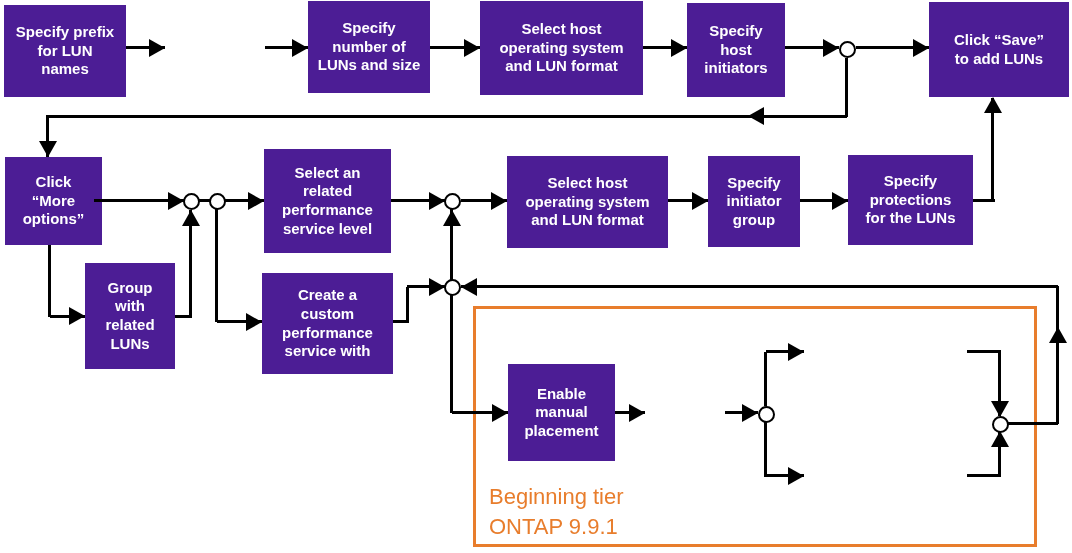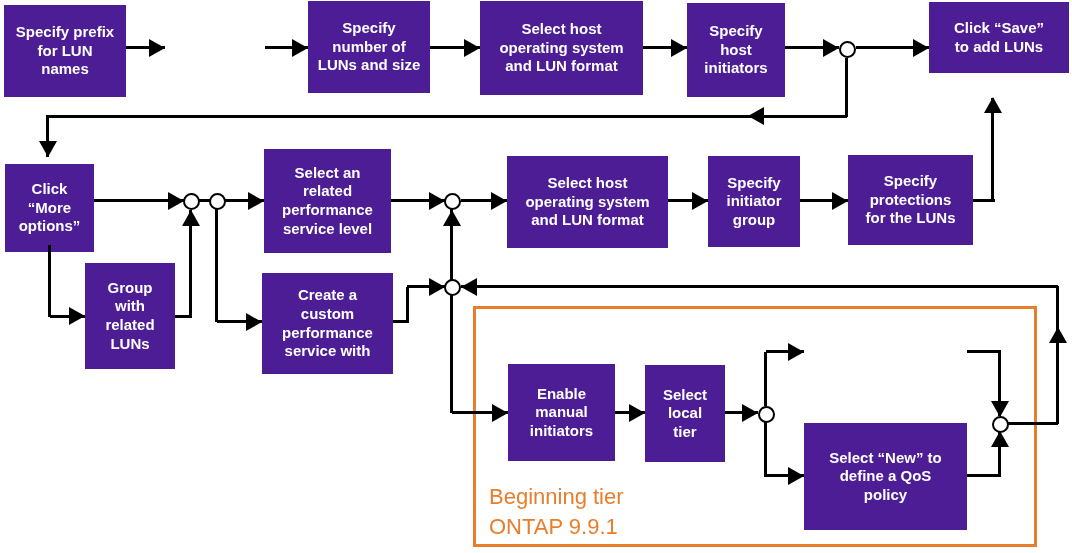--- a/index.html
+++ b/index.html
@@ -47,24 +47,24 @@
 names</div>
   <div class="box" style="left:308px;top:1px;width:122px;height:92px;">Specify
 number of
 LUNs and size</div>
   <div class="box" style="left:480px;top:1px;width:163px;height:94px;">Select host
 operating system
 and LUN format</div>
   <div class="box" style="left:687px;top:3px;width:98px;height:94px;">Specify
 host
 initiators</div>
-  <div class="box" style="left:929px;top:2px;width:140px;height:71px;">Click “Save”
+  <div class="box" style="left:929px;top:2px;width:140px;height:95px;">Click “Save”
 to add LUNs</div>
 
-  <div class="box" style="left:5px;top:157px;width:89px;height:88px;margin-top:7px;">Click
+  <div class="box" style="left:5px;top:157px;width:97px;height:88px;">Click
 “More
 options”</div>
   <div class="box" style="left:85px;top:263px;width:90px;height:106px;">Group
 with
 related
 LUNs</div>
   <div class="box" style="left:264px;top:149px;width:127px;height:104px;">Select an
 related
 performance
 service level</div>
@@ -77,27 +77,21 @@
 and LUN format</div>
   <div class="box" style="left:708px;top:156px;width:92px;height:91px;">Specify
 initiator
 group</div>
   <div class="box" style="left:848px;top:155px;width:125px;height:90px;">Specify
 protections
 for the LUNs</div>
 
   <div class="box" style="left:508px;top:364px;width:107px;height:97px;">Enable
 manual
-initiators</div>
-  <div class="box" style="left:645px;top:365px;width:80px;height:97px;">Select
-local
-tier</div>
-  <div class="box" style="left:804px;top:423px;width:163px;height:107px;">Select “New” to
-define a  QoS
-policy</div>
+placement</div>
 
   <div class="hl" style="left:126px;top:46px;width:39px;"></div>
   <div class="hl" style="left:265px;top:46px;width:43px;"></div>
   <div class="hl" style="left:430px;top:46px;width:50px;"></div>
   <div class="hl" style="left:643px;top:46px;width:44px;"></div>
   <div class="hl" style="left:785px;top:46px;width:54px;"></div>
   <div class="hl" style="left:856px;top:46px;width:73px;"></div>
   <div class="hl" style="left:48px;top:115px;width:799px;"></div>
   <div class="hl" style="left:94px;top:199px;width:90px;"></div>
   <div class="hl" style="left:197px;top:199px;width:14px;"></div>

